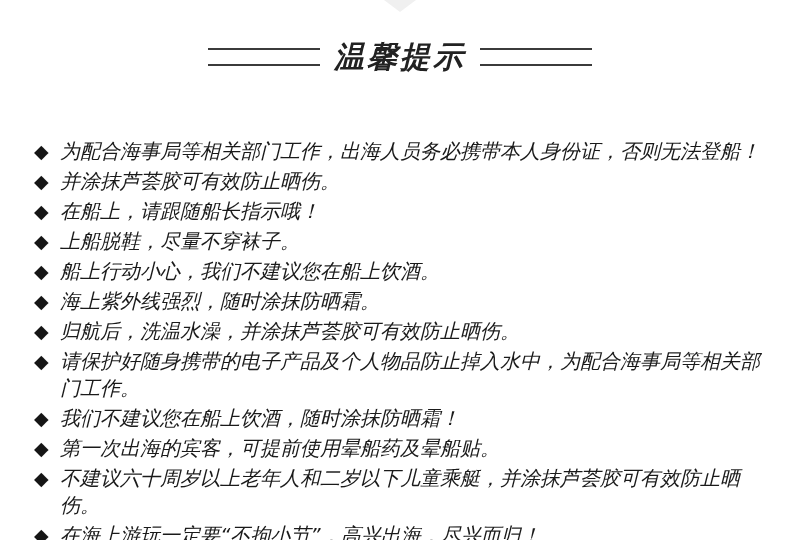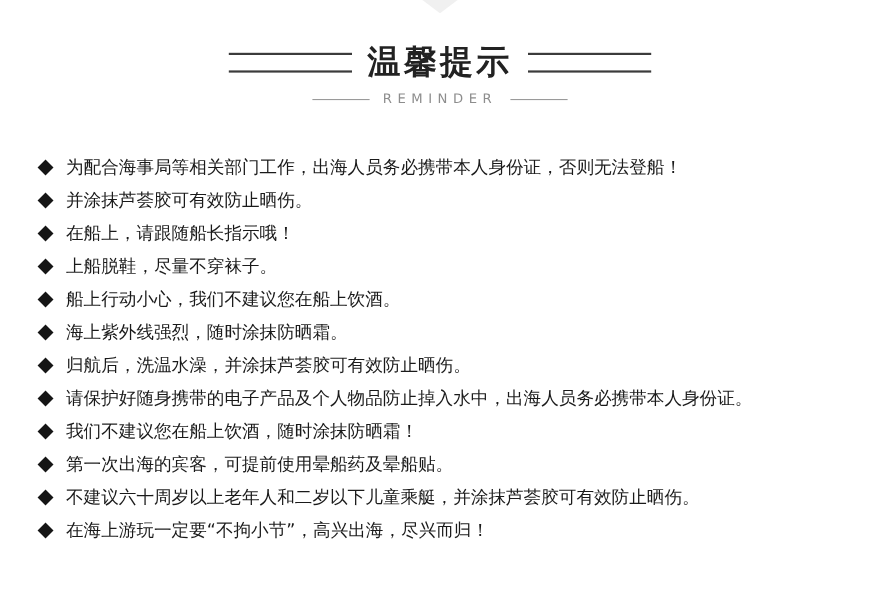--- a/index.html
+++ b/index.html
@@ -12,20 +12,21 @@
     background: #ffffff;
     font-family: "DejaVu Sans", "Liberation Sans", sans-serif;
     color: #1a1a1a;
     overflow: hidden;
   }
   .page {
     position: relative;
     width: 800px;
     height: 516px;
     box-sizing: border-box;
+    font-style: italic;
   }
 
   
   .top-ornament {
     position: absolute;
     top: 0;
     left: 50%;
     transform: translateX(-50%);
     width: 0;
     height: 0;
@@ -98,44 +99,39 @@
     flex: 0 0 auto;
     width: 26px;
     font-size: 19px;
     line-height: 27px;
     color: #151515;
     text-align: left;
   }
   .item-text {
     flex: 1 1 auto;
     font-family: "DejaVu Sans", "Liberation Sans", sans-serif;
-    font-size: 16px;
+    font-size: 20px;
     line-height: 27px;
     color: #1a1a1a;
     letter-spacing: 0px;
     white-space: pre-wrap;
   }
 </style>
 </head>
 <body>
 
 <div class="page">
 
   <div class="top-ornament"></div>
 
   <div class="header">
     <div class="title-row">
       <div class="title-rule"></div>
       <div class="title-text">温馨提示</div>
       <div class="title-rule"></div>
-    </div>
-    <div class="subtitle-row">
-      <div class="sub-dash"></div>
-      <div class="subtitle-text">REMINDER</div>
-      <div class="sub-dash"></div>
     </div>
   </div>
 
   <div class="list" id="notice-list">
       <div class="item">
         <span class="bullet">◆</span>
         <span class="item-text">为配合海事局等相关部门工作，出海人员务必携带本人身份证，否则无法登船！</span>
       </div>
       <div class="item">
         <span class="bullet">◆</span>
@@ -156,21 +152,21 @@
       <div class="item">
         <span class="bullet">◆</span>
         <span class="item-text">海上紫外线强烈，随时涂抹防晒霜。</span>
       </div>
       <div class="item">
         <span class="bullet">◆</span>
         <span class="item-text">归航后，洗温水澡，并涂抹芦荟胶可有效防止晒伤。</span>
       </div>
       <div class="item">
         <span class="bullet">◆</span>
-        <span class="item-text">请保护好随身携带的电子产品及个人物品防止掉入水中，出海人员务必携带本人身份证。</span>
+        <span class="item-text">请保护好随身携带的电子产品及个人物品防止掉入水中，为配合海事局等相关部门工作。</span>
       </div>
       <div class="item">
         <span class="bullet">◆</span>
         <span class="item-text">我们不建议您在船上饮酒，随时涂抹防晒霜！</span>
       </div>
       <div class="item">
         <span class="bullet">◆</span>
         <span class="item-text">第一次出海的宾客，可提前使用晕船药及晕船贴。</span>
       </div>
       <div class="item">

